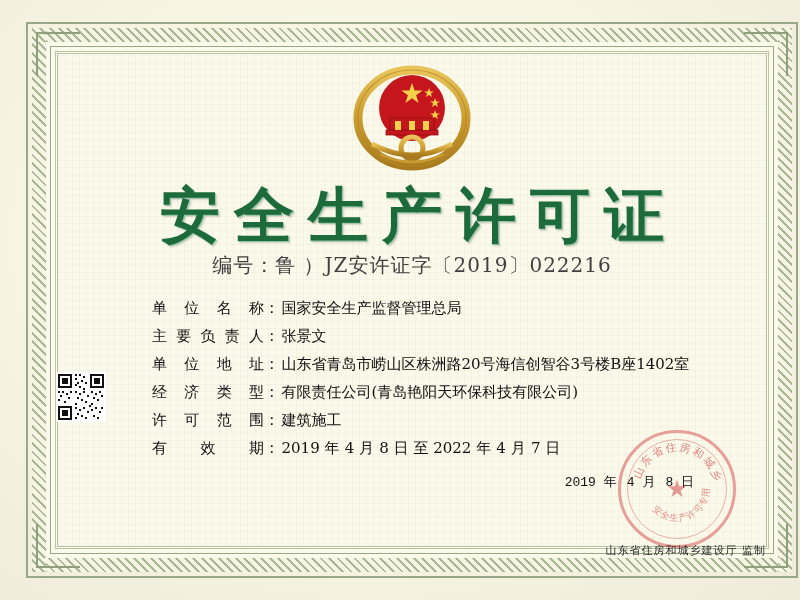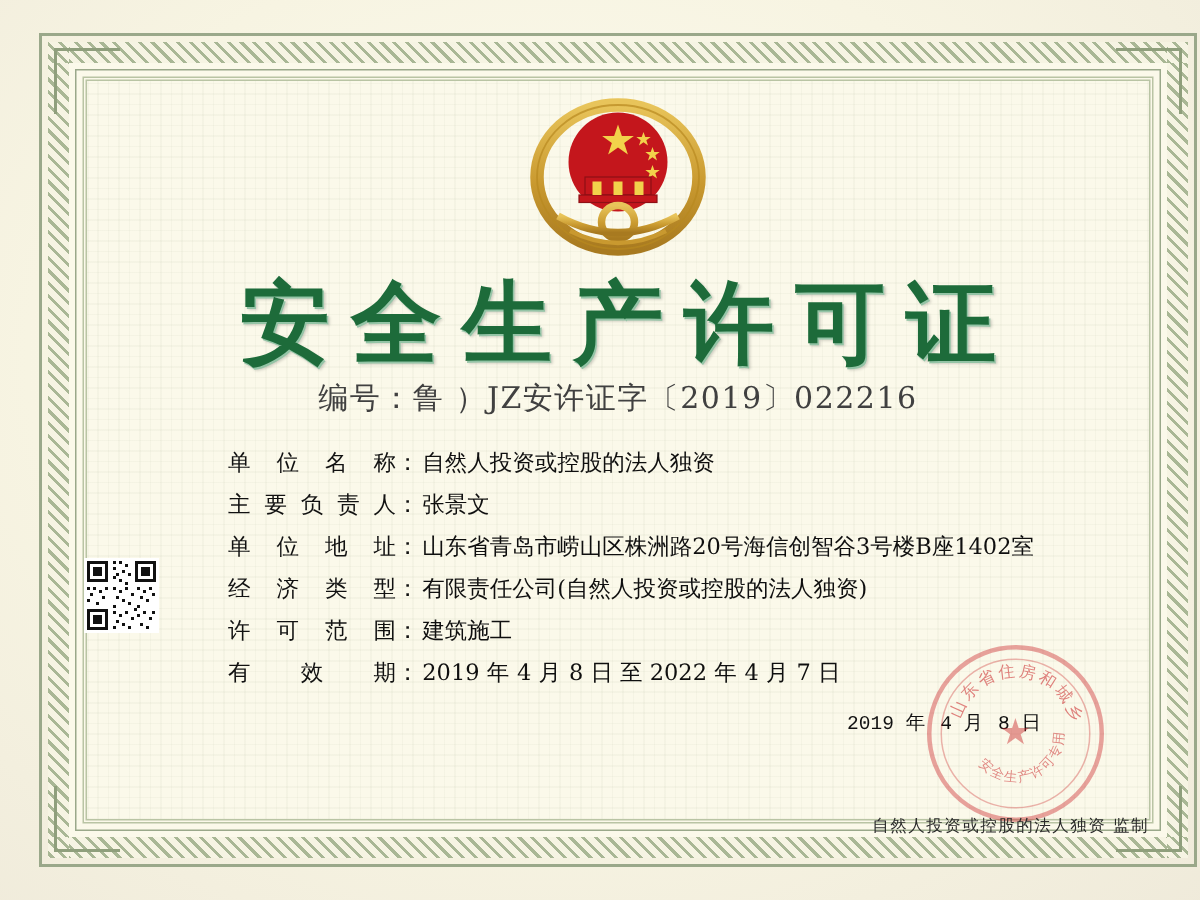--- a/index.html
+++ b/index.html
@@ -297,21 +297,21 @@
   <div class="fields">
 
     <div class="row">
       <span class="label">
         <span>单</span>
         <span>位</span>
         <span>名</span>
         <span>称</span>
       </span>
       <span class="colon">：</span>
-      <span class="value">自然人投资或控股的法人独资</span>
+      <span class="value">国家安全生产监督管理总局</span>
     </div>
 
     <div class="row">
       <span class="label">
         <span>主</span>
         <span>要</span>
         <span>负</span>
         <span>责</span>
         <span>人</span>
       </span>
@@ -331,21 +331,21 @@
     </div>
 
     <div class="row">
       <span class="label">
         <span>经</span>
         <span>济</span>
         <span>类</span>
         <span>型</span>
       </span>
       <span class="colon">：</span>
-      <span class="value">有限责任公司(自然人投资或控股的法人独资)</span>
+      <span class="value">有限责任公司(青岛艳阳天环保科技有限公司)</span>
     </div>
 
     <div class="row">
       <span class="label">
         <span>许</span>
         <span>可</span>
         <span>范</span>
         <span>围</span>
       </span>
       <span class="colon">：</span>
@@ -462,14 +462,14 @@
         <rect x="43" y="39" width="2" height="2"></rect>
           <rect x="37" y="43" width="2" height="2"></rect>
           <rect x="41" y="45" width="2" height="2"></rect>
         <rect x="45" y="35" width="2" height="2"></rect>
           <rect x="19" y="45" width="2" height="2"></rect>
           <rect x="33" y="33" width="2" height="2"></rect>
       </g>
     </svg>
   </div>
 
-  <div class="footer-note">自然人投资或控股的法人独资 监制</div>
+  <div class="footer-note">山东省住房和城乡建设厅 监制</div>
 </div>
 
 </body></html>

